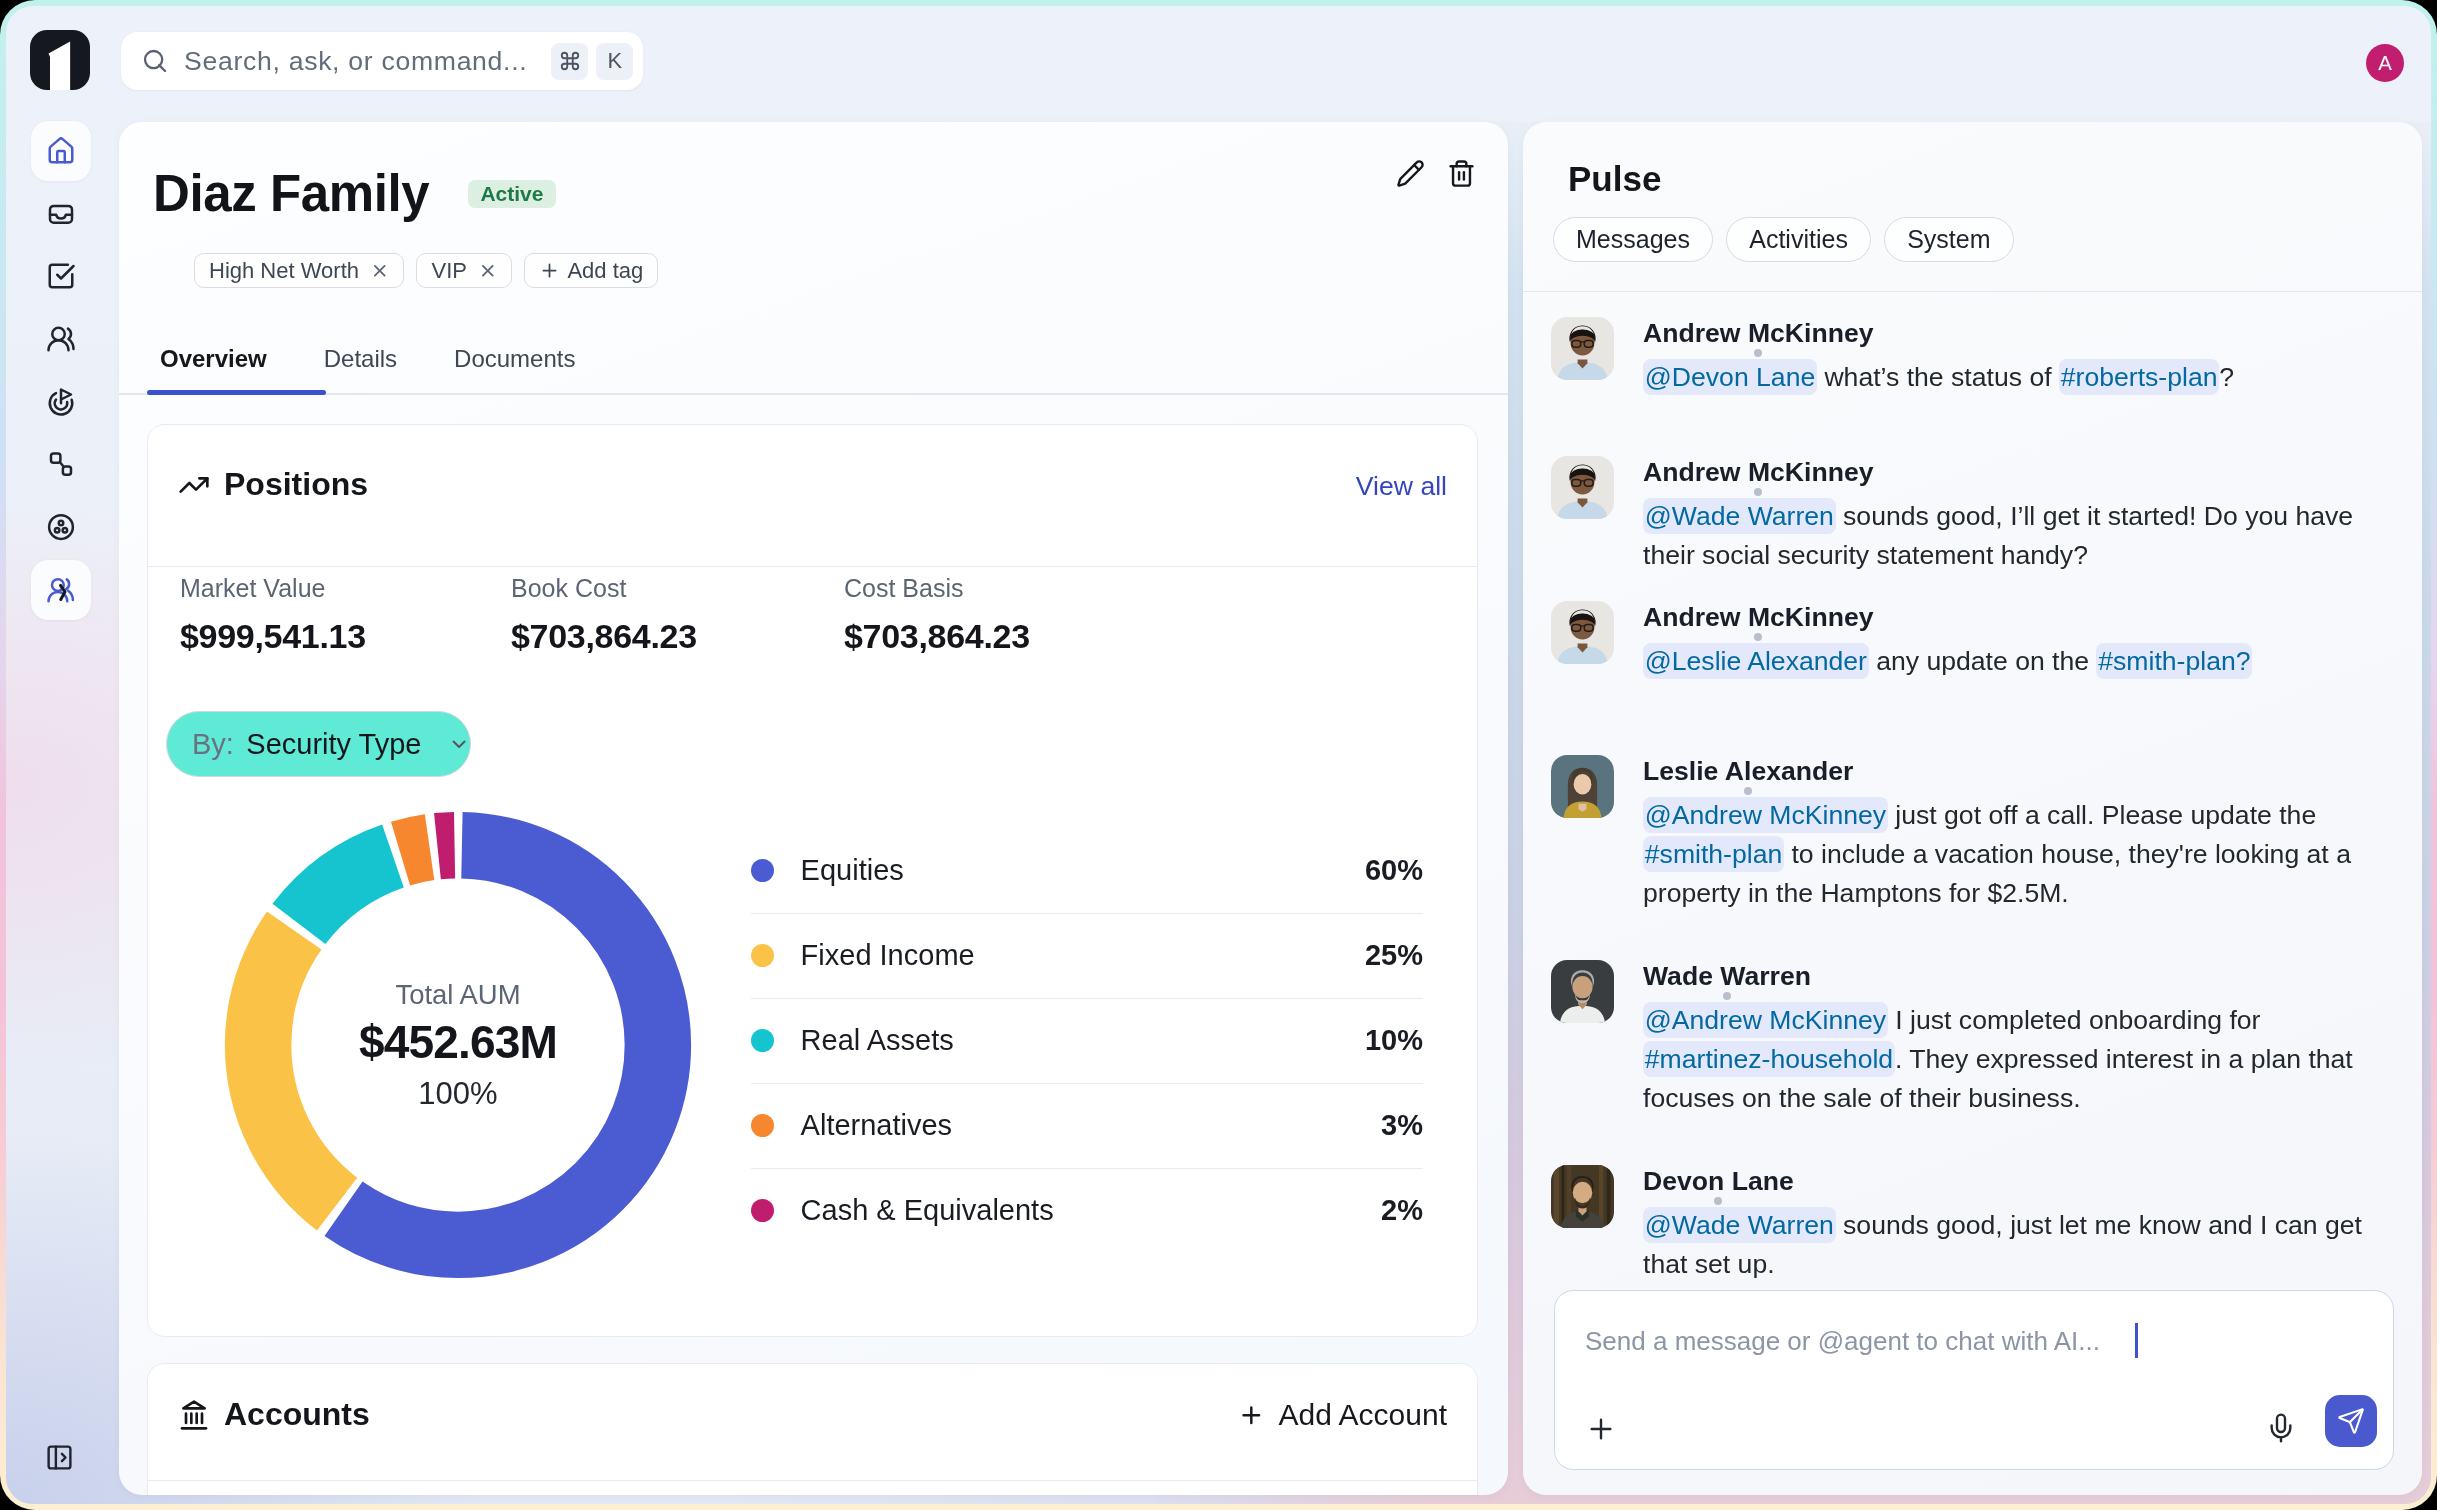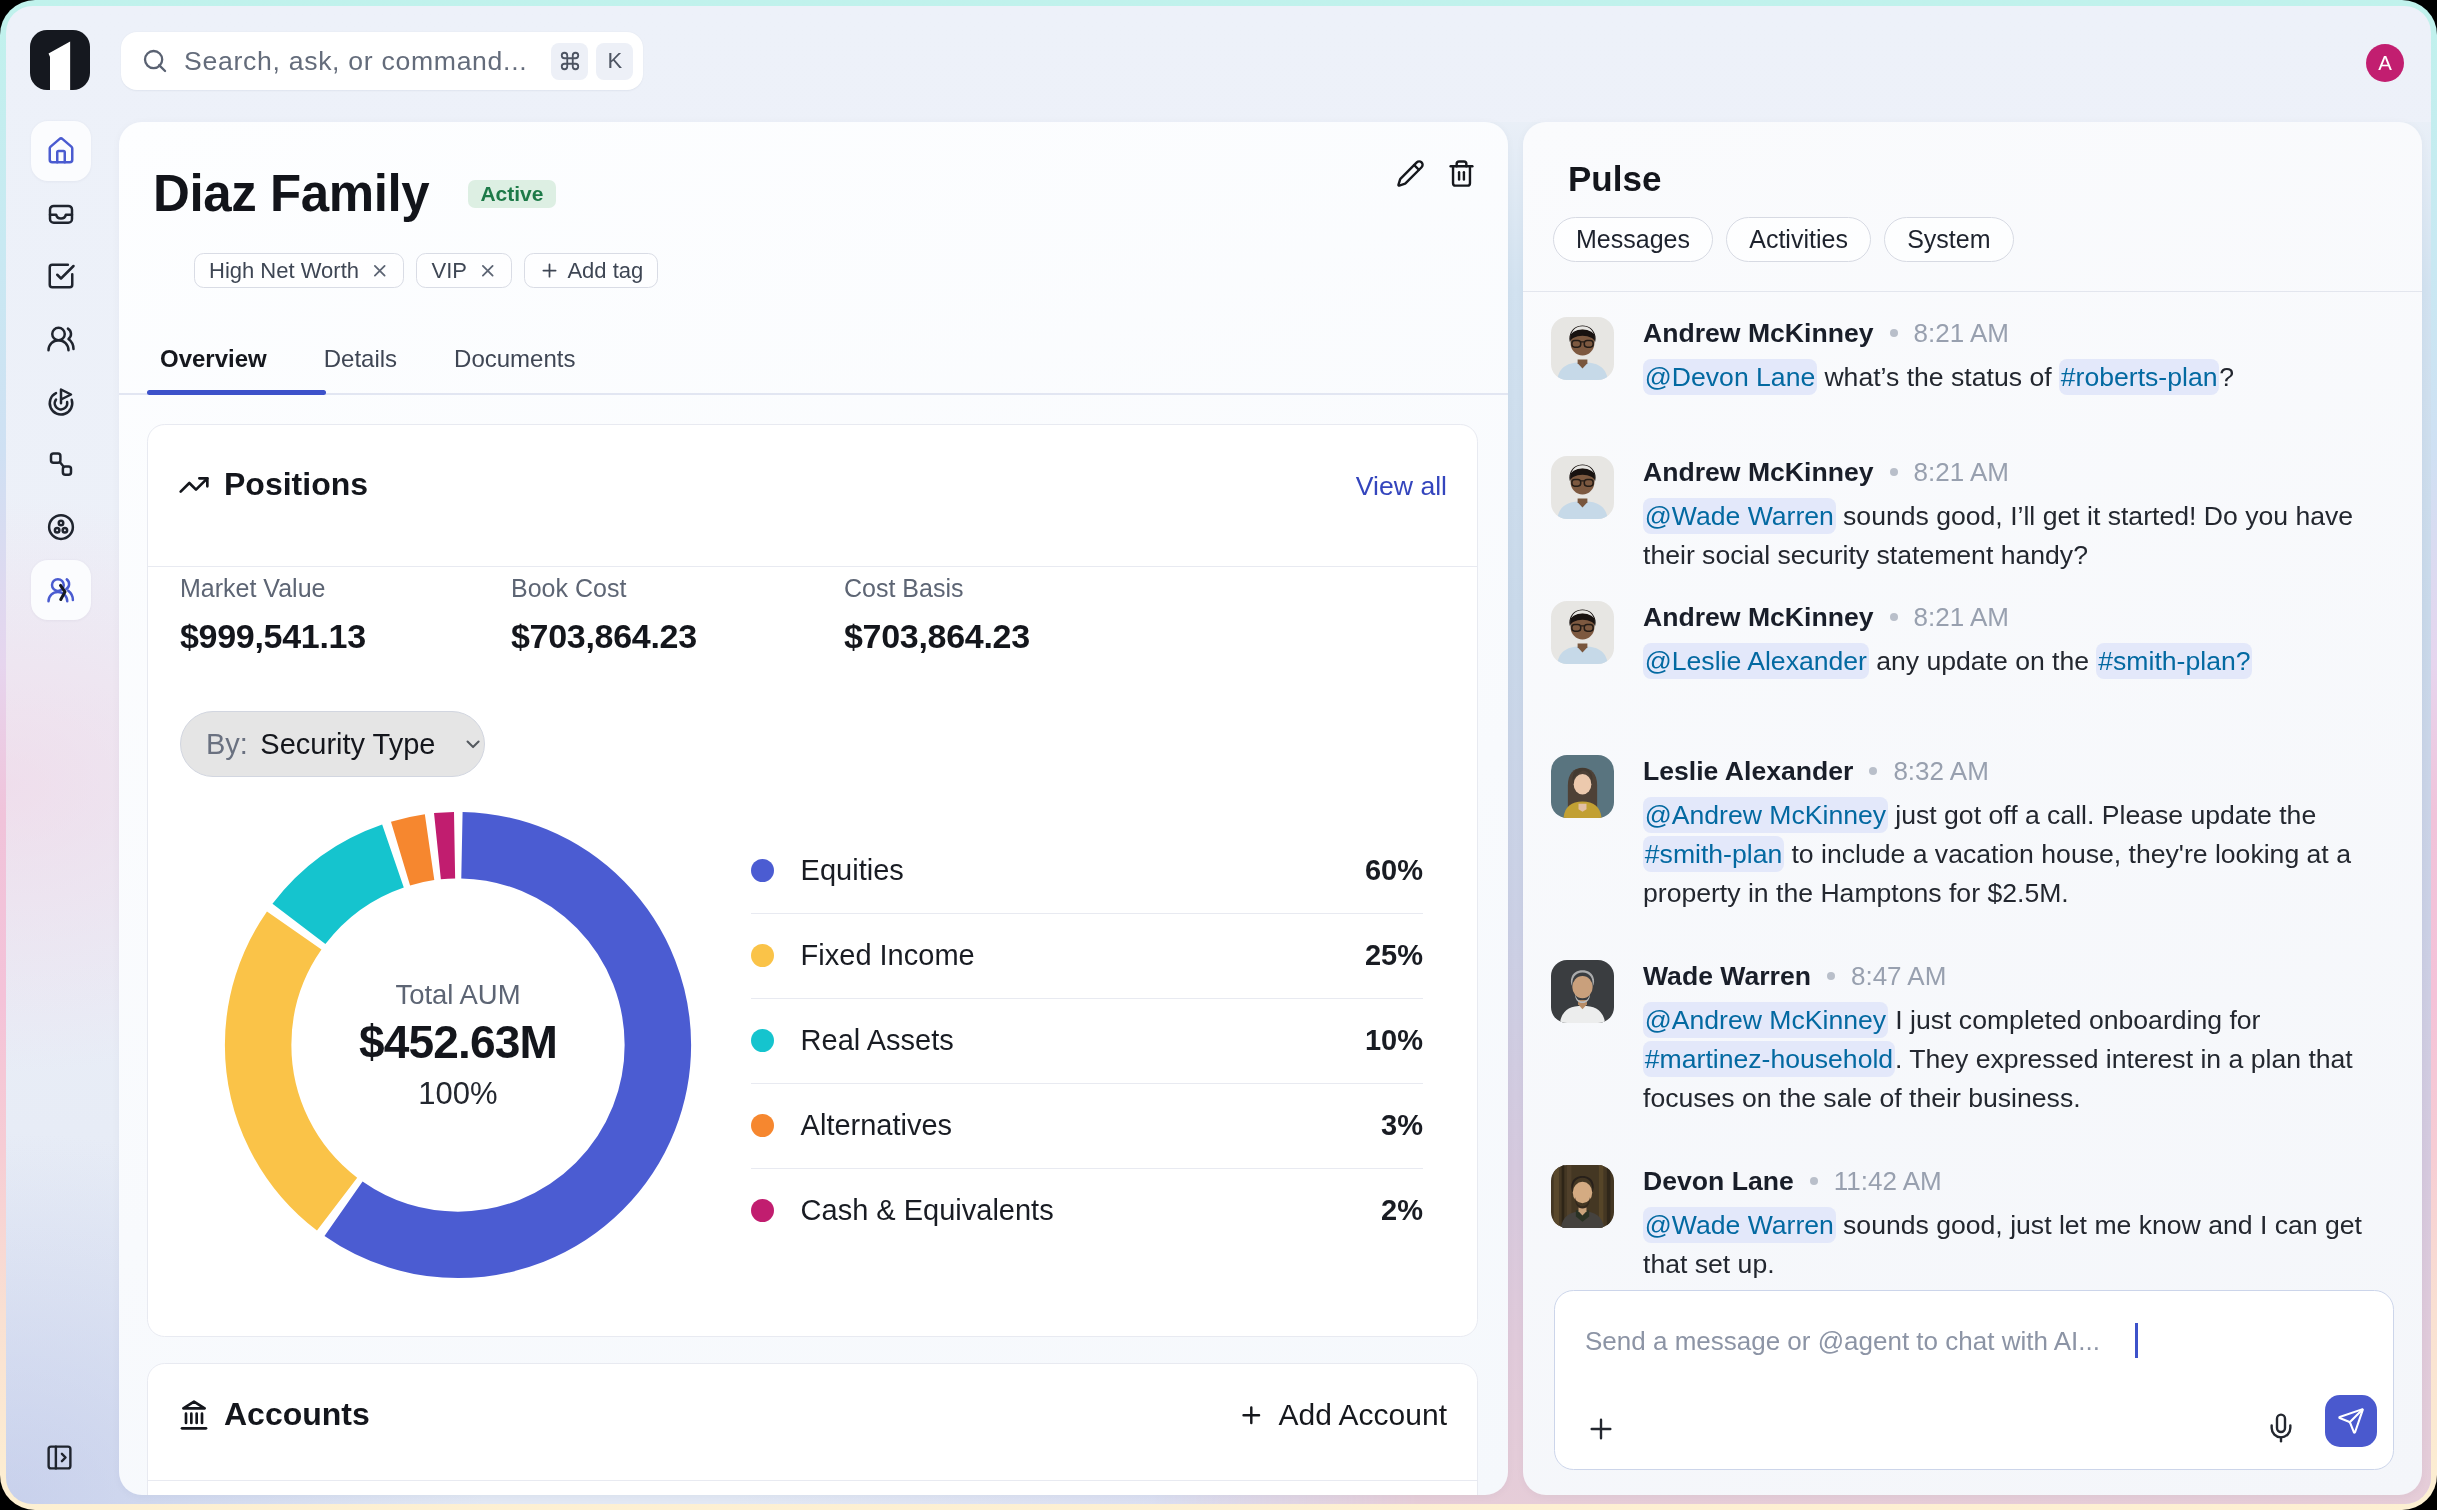--- a/index.html
+++ b/index.html
@@ -46,42 +46,42 @@
 .tab.on{color:#15171d;font-weight:700;}
 .tabline{position:absolute;left:0px;top:271px;width:1389px;height:1.8px;background:#e2e6f2;}
 .tabul{position:absolute;left:28px;top:268px;width:179px;height:5.3px;background:#3d52ca;border-radius:2.7px;}
 
 .pcard{position:absolute;left:28px;top:302px;width:1331px;height:913px;background:#fff;border:1.4px solid #e8eaf1;border-radius:17.7px;}
 .pchead{position:absolute;left:0;top:0;width:100%;height:142px;border-bottom:1.4px solid #e8eaf1;}
 .pctitle{position:absolute;left:76px;top:41px;font-size:32px;font-weight:700;color:#14161c;}
 .viewall{position:absolute;right:30px;top:46px;font-size:26.6px;color:#3445bd;}
 .stat .lb{font-size:25px;color:#5d6574;}
 .stat .vl{font-size:34px;font-weight:700;color:#14161c;margin-top:14px;letter-spacing:-0.3px;}
-.bypill{position:absolute;left:32px;top:286px;width:305px;height:66px;border:1.8px solid #d2d6e0;border-radius:33px;
- display:flex;align-items:center;font-size:29px;padding-left:25px;gap:12.4px;background:#e5e5e5;white-space:nowrap;}
+.bypill{position:absolute;left:18px;top:286px;width:305px;height:66px;border:1.8px solid #d2d6e0;border-radius:33px;
+ display:flex;align-items:center;font-size:29px;padding-left:25px;gap:12.4px;background:#5eead4;white-space:nowrap;}
 .legrow{position:absolute;left:603px;width:672px;height:85px;display:flex;align-items:center;font-size:29px;color:#191c23;}
 .legrow .dot{width:23px;height:23px;border-radius:50%;margin-right:26.6px;flex:none;}
 .legrow .pc{margin-left:auto;font-weight:700;}
 .legdiv{position:absolute;left:603px;width:672px;height:1.4px;background:#e8eaf1;}
 
 .acard{position:absolute;left:28px;top:1241px;width:1331px;height:177px;background:#fff;border:1.4px solid #e8eaf1;border-radius:17.7px;}
 .actitle{position:absolute;left:76px;top:32px;font-size:32px;font-weight:700;color:#14161c;}
 .addacc{position:absolute;right:30px;top:34px;font-size:30px;font-weight:500;color:#16181d;display:flex;align-items:center;gap:14px;}
 .acdiv{position:absolute;left:0;top:116px;width:100%;height:1.4px;background:#e8eaf1;}
 
 .panel{position:absolute;left:1523px;top:122px;width:899px;height:1373px;border-radius:23px;overflow:hidden;
  background:linear-gradient(160deg,#fafbfd,#f4f6fa);box-shadow:0 1.8px 8.9px rgba(30,40,80,.04);}
 .ptitle{position:absolute;left:45px;top:37px;font-size:35px;font-weight:700;color:#14161c;}
 .ppills{position:absolute;left:30px;top:95px;display:flex;gap:13.3px;}
 .ppill{height:45px;border:1.4px solid #d7dae3;border-radius:23px;background:rgba(255,255,255,.7);
  display:flex;align-items:center;font-size:25px;color:#1d222d;padding:0 22px;}
 .pdiv{position:absolute;left:0;top:169px;width:100%;height:1.4px;background:#e3e6ee;}
 .msg{position:absolute;left:28px;width:843px;}
 .mava{position:absolute;left:0;top:0;width:63px;height:63px;border-radius:16px;overflow:hidden;}
-.mname{position:absolute;left:92px;top:0.9px;font-size:26.6px;font-weight:700;color:#191e29;display:flex;align-items:center;}
+.mname{position:absolute;left:92px;top:0.9px;font-size:26.6px;font-weight:700;color:#191e29;display:flex;align-items:center;flex-direction:column;}
 .mdot{width:8px;height:8px;border-radius:50%;background:#b9bfca;margin:0 16px;}
 .mtime{font-size:26px;font-weight:400;color:#98a0af;}
 .mbody{position:absolute;left:92px;top:41px;font-size:26.6px;color:#23272f;line-height:39px;width:780px;}
 .mn{color:#0369a1;background:#e3e8fa;border-radius:8px;padding:2.7px 1.8px;}
 .inbox{position:absolute;left:31px;top:1168px;width:840px;height:180px;background:#fff;border:1.8px solid #ccd5ea;border-radius:19.5px;}
 .inbox .ph{position:absolute;left:30px;top:32px;font-size:26px;color:#8c94a5;}
 .cursor{display:inline-block;width:3.5px;height:35px;background:#3d52ca;vertical-align:-8px;margin-left:35px;}
 .plus{position:absolute;left:30px;top:122px;color:#23272f;}
 .mic{position:absolute;left:710px;top:121px;color:#23272f;}
 .send{position:absolute;left:770px;top:104px;width:52px;height:52px;border-radius:15px;background:#4a59ce;

